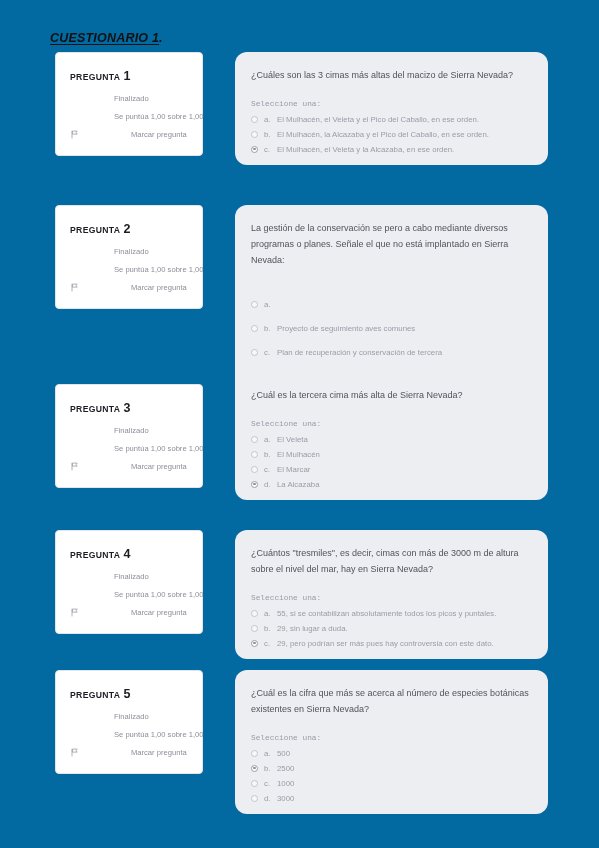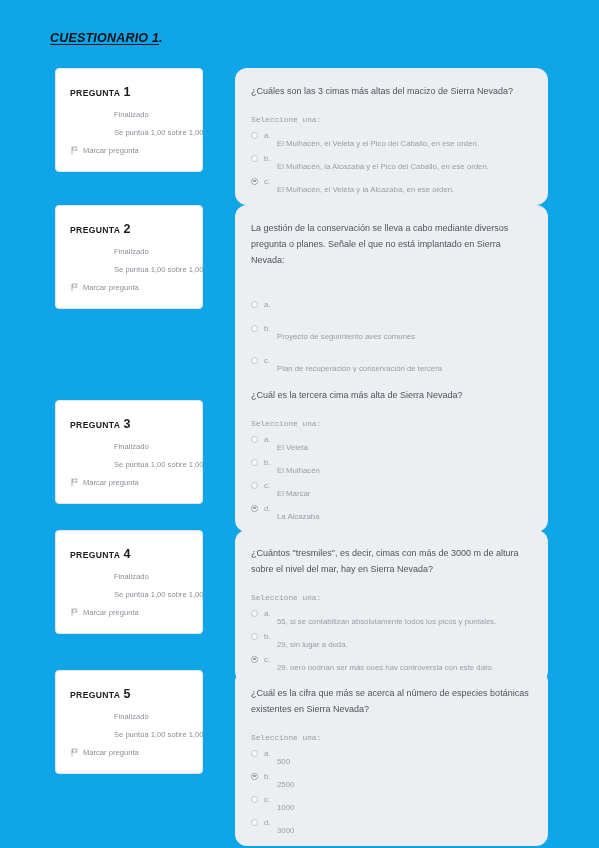--- a/index.html
+++ b/index.html
@@ -11,21 +11,21 @@
     width: 599px;
     height: 848px;
     font-family: "Liberation Sans", sans-serif;
     -webkit-font-smoothing: antialiased;
     overflow: hidden;
   }
   .page {
     position: relative;
     width: 599px;
     height: 848px;
-    background: #0ea5e9;
+    background: #0369a1;
   }
   .quiz-title {
     position: absolute;
     left: 50px;
     top: 31px;
     font-size: 12.5px;
     font-weight: bold;
     font-style: italic;
     color: #111111;
     letter-spacing: 0.2px;
@@ -77,20 +77,21 @@
     margin-bottom: 9px;
     white-space: nowrap;
     padding-left: 44px;
   }
   .q-flag {
     font-size: 7.6px;
     color: #8d8f99;
     display: flex;
     align-items: center;
     white-space: nowrap;
+    gap: 48px;
   }
   .flag-icon {
     display: inline-block;
     width: 9px;
     height: 9px;
     margin-right: 4px;
     position: relative;
     top: 0px;
     flex: 0 0 9px;
   }
@@ -159,34 +160,33 @@
     border-radius: 50%;
     background: #8d8f99;
   }
   .opt-letter {
     flex: 0 0 auto;
     width: 13px;
     color: #9a9ca6;
   }
   .opt-text {
     flex: 1 1 auto;
-    margin-top: 8px;
   }
 </style>
 </head>
 <body>
 
 <div class="page">
 
   <div class="quiz-title">
     <span class="title-text">CUESTIONARIO 1</span><span class="title-dot">.</span>
   </div>
 
   <div id="questions-root">
-      <div class="q-block" style="top: 68px;">
+      <div class="q-block" style="top: 52px;">
         <div class="q-side">
           <div class="q-side-title"><span>PREGUNTA</span><span class="q-num">1</span></div>
           <div class="q-state">Finalizado</div>
           <div class="q-grade">Se puntúa 1,00 sobre 1,00</div>
           <div class="q-flag">
             <span class="flag-icon">
               <svg viewBox="0 0 9 9" width="9" height="9">
                 <path d="M2 0.8 L2 8.4" stroke="#9a9ca6" stroke-width="0.8" fill="none"></path>
                 <path d="M2.4 1.1 L7.2 1.1 L6.1 2.6 L7.2 4.1 L2.4 4.1 Z" fill="none" stroke="#9a9ca6" stroke-width="0.8"></path>
               </svg>
@@ -225,21 +225,21 @@
             <span class="flag-icon">
               <svg viewBox="0 0 9 9" width="9" height="9">
                 <path d="M2 0.8 L2 8.4" stroke="#9a9ca6" stroke-width="0.8" fill="none"></path>
                 <path d="M2.4 1.1 L7.2 1.1 L6.1 2.6 L7.2 4.1 L2.4 4.1 Z" fill="none" stroke="#9a9ca6" stroke-width="0.8"></path>
               </svg>
             </span>
             <span>Marcar pregunta</span>
           </div>
         </div>
         <div class="q-main">
-          <p class="q-text">La gestión de la conservación se lleva a cabo mediante diversos pregunta o planes. Señale el que no está implantado en Sierra Nevada:</p>
+          <p class="q-text">La gestión de la conservación se pero a cabo mediante diversos programas o planes. Señale el que no está implantado en Sierra Nevada:</p>
           <div class="q-answer-label" style="margin-bottom: 0px;">&nbsp;</div>
           <ul class="q-options">
             <li class="q-option spaced">
               <span class="radio"></span>
               <span class="opt-letter">a.</span>
             </li>
             <li class="q-option spaced">
               <span class="radio"></span>
               <span class="opt-letter">b.</span>
               <span class="opt-text">Proyecto de seguimiento aves comunes</span>

